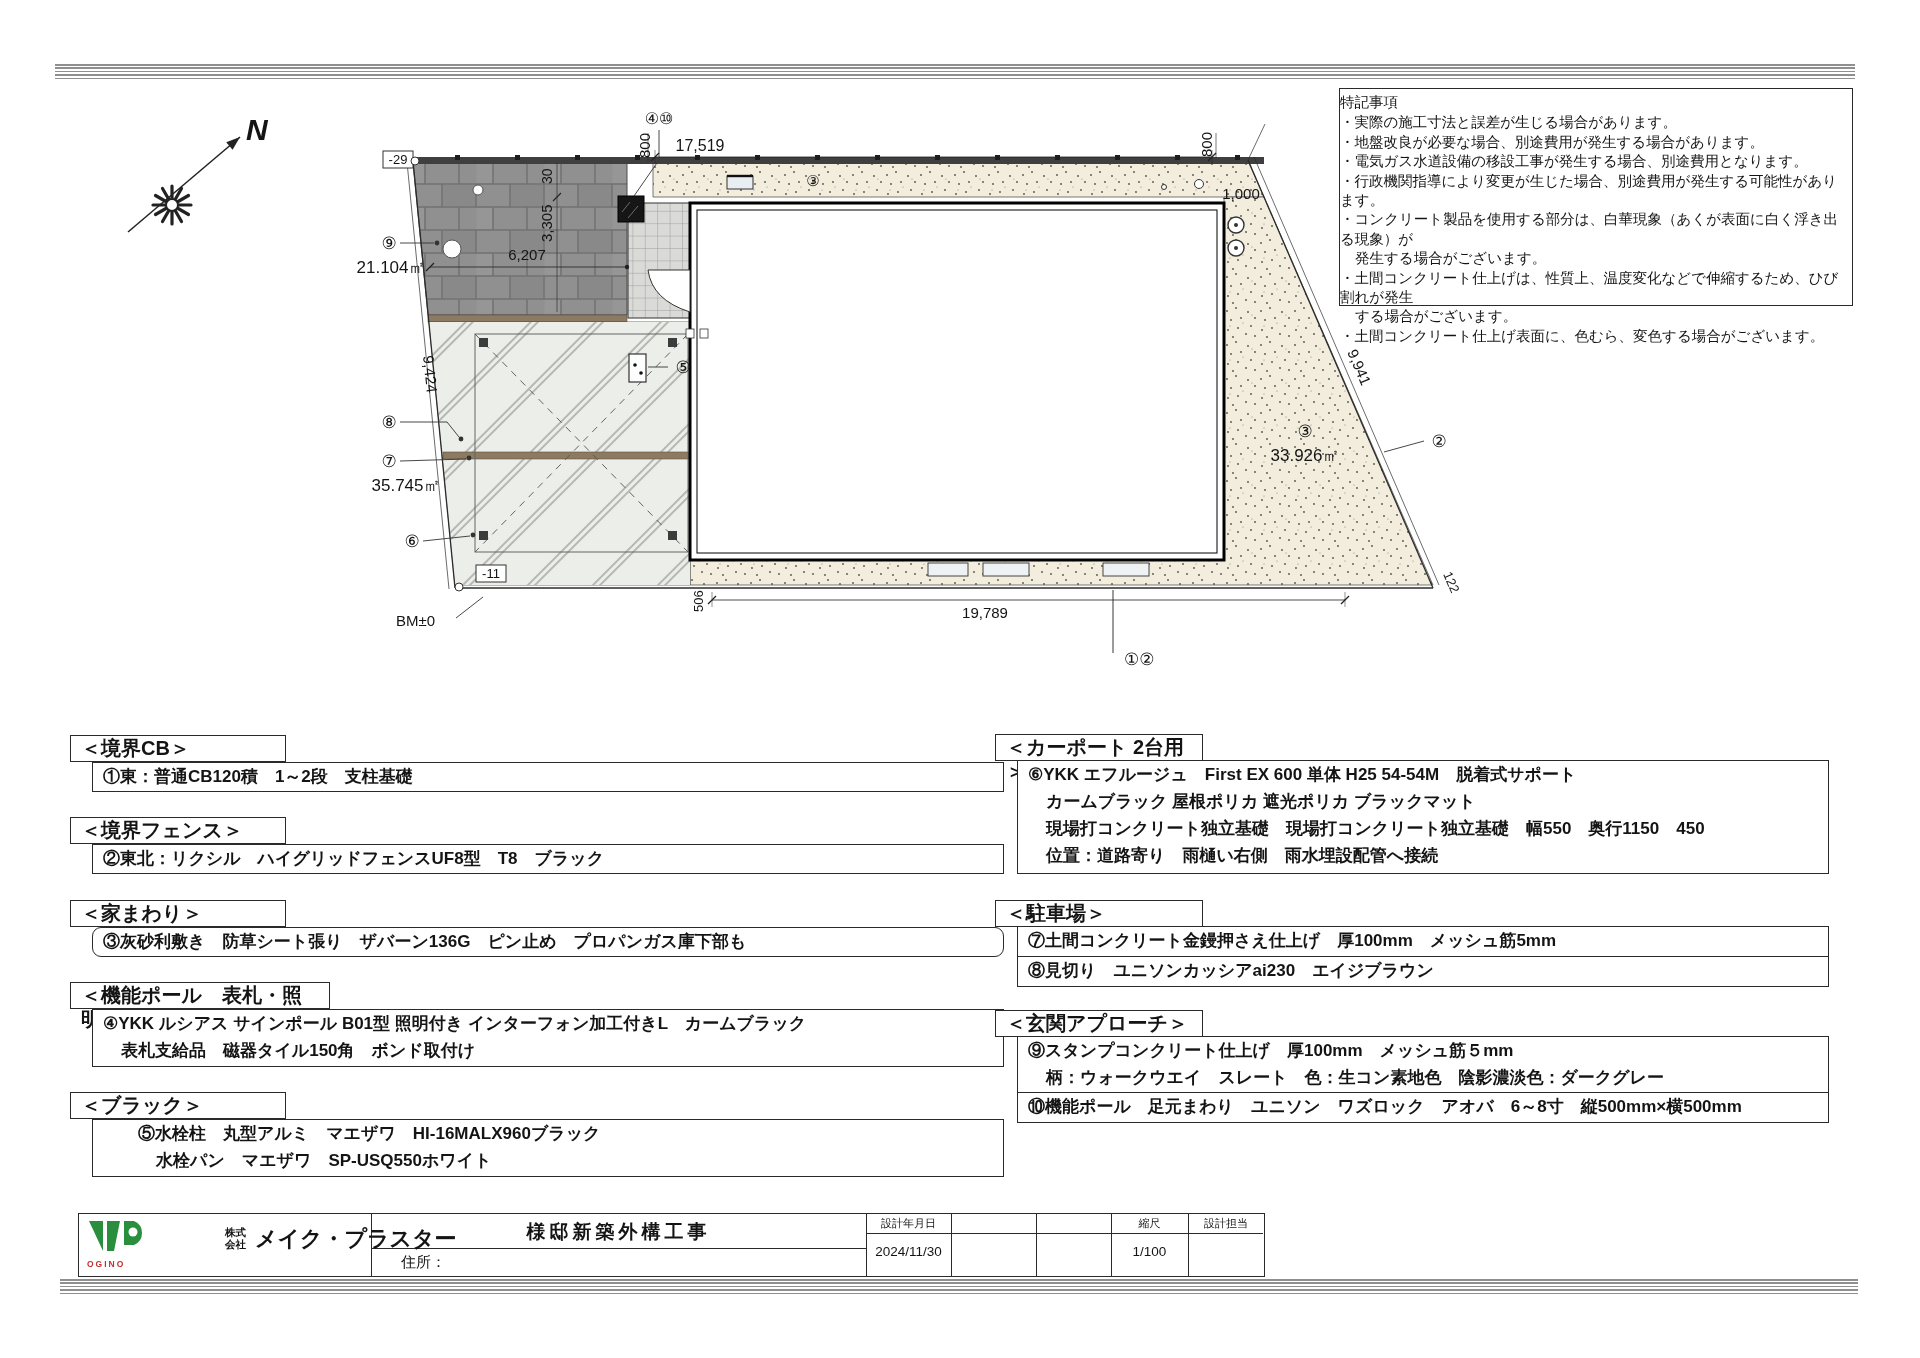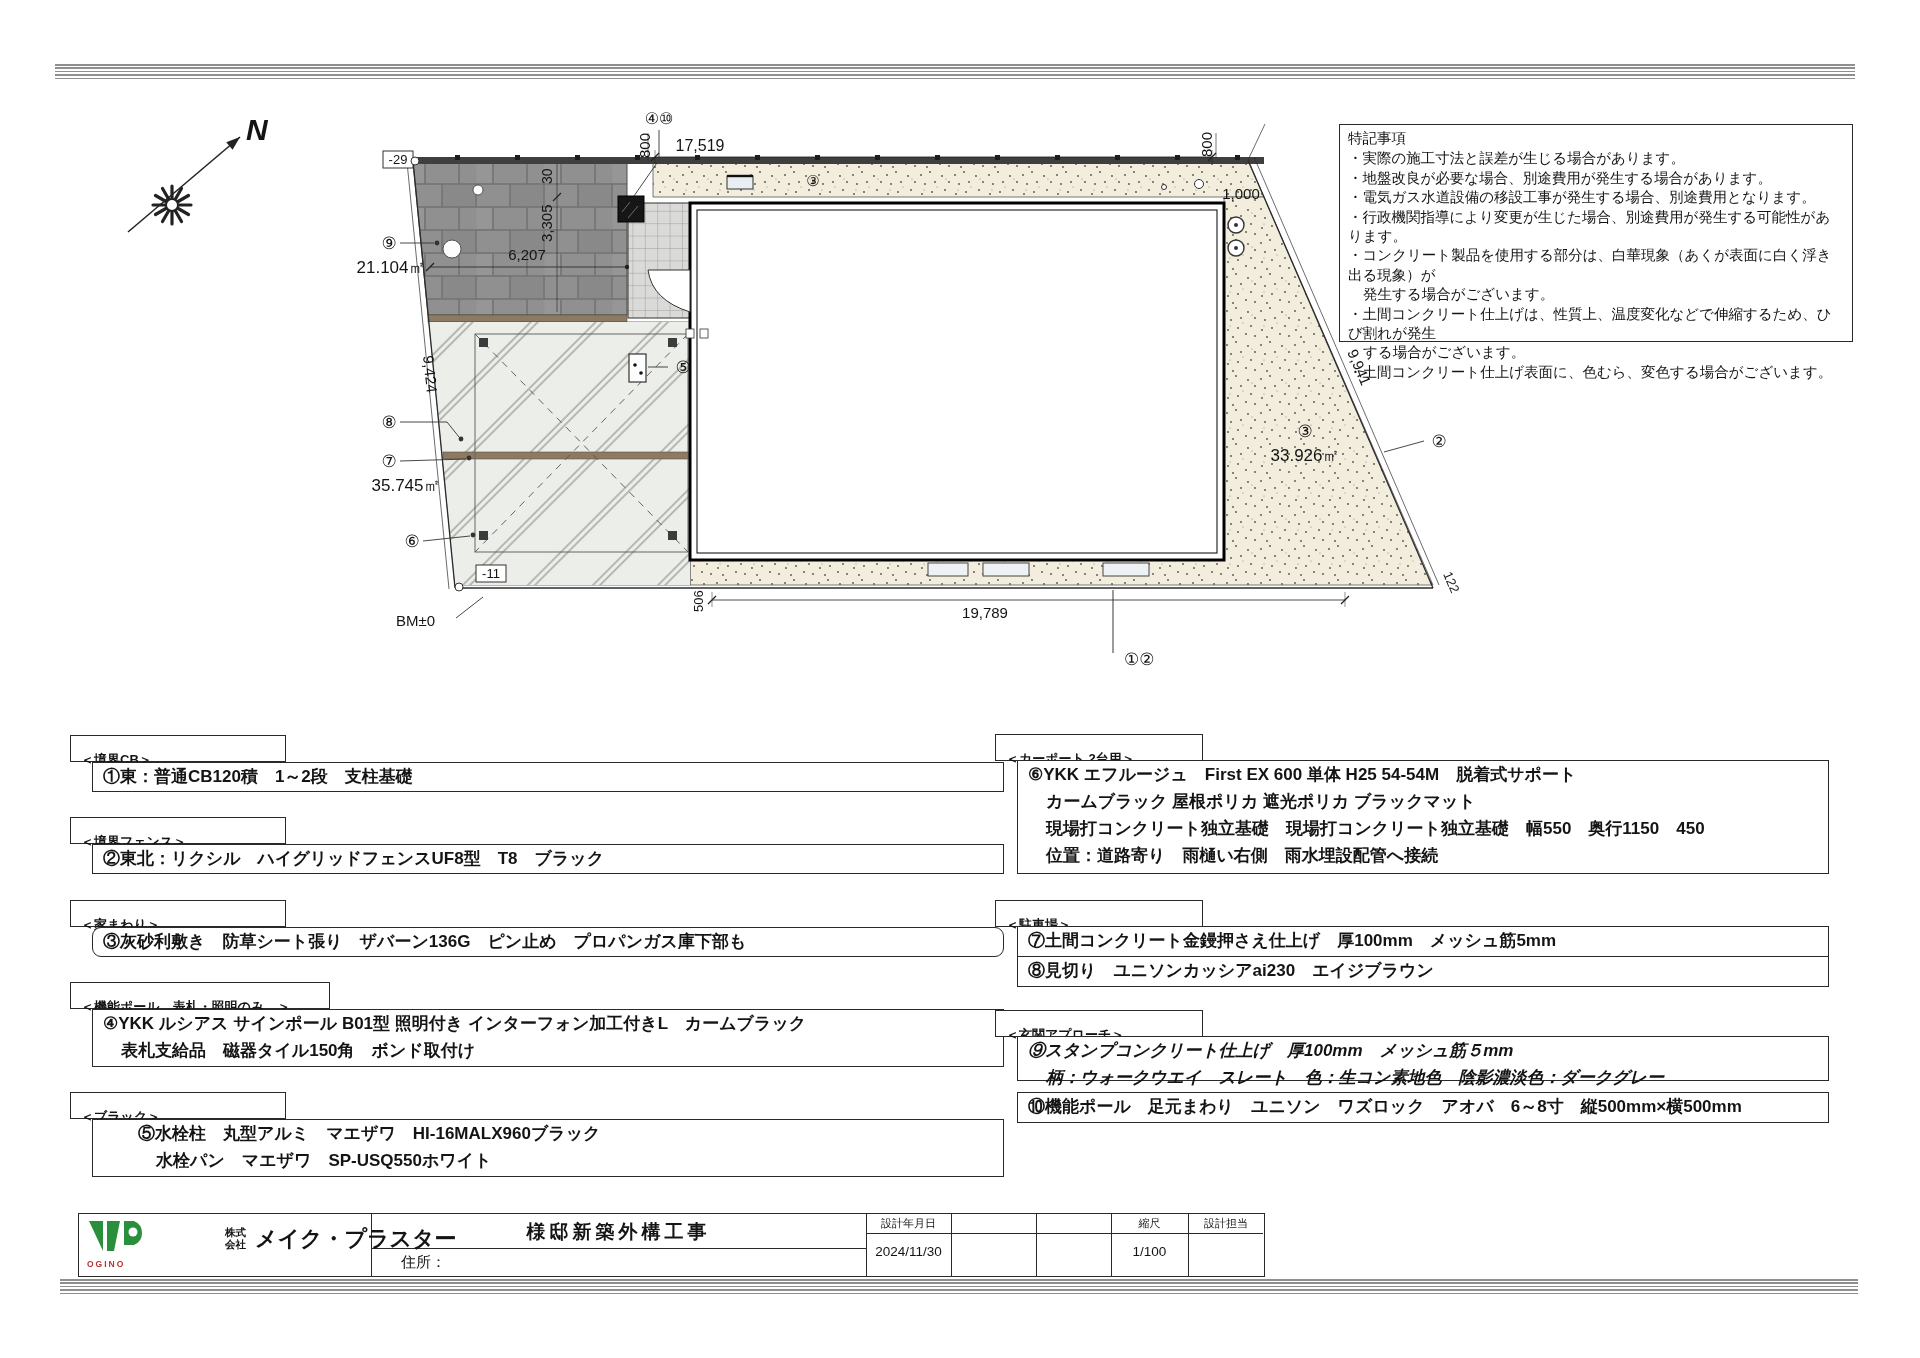--- a/index.html
+++ b/index.html
@@ -3,28 +3,28 @@
 <meta charset="utf-8">
 <style>
   html,body{margin:0;padding:0;background:#fff;}
   .page{position:relative;width:1920px;height:1358px;background:#ffffff;
         font-family:"Liberation Sans",sans-serif;color:#141414;overflow:hidden;}
   .band{position:absolute;background:repeating-linear-gradient(to bottom,#8f8f8f 0 1.6px,#ffffff 1.6px 3.4px);}
   svg text{font-family:"Liberation Sans",sans-serif;fill:#141414;}
   .planSvg{position:absolute;left:0;top:0;}
   
   .sh,.sc{position:absolute;border:1.4px solid #2a2a2a;background:#fff;box-sizing:border-box;}
-  .sh{height:27px;line-height:24px;padding:12px 10px;font-size:13px;font-weight:600;}
+  .sh{height:27px;line-height:24px;padding:0 10px;font-size:20px;font-weight:600;}
   .sc{padding:0 10px;font-size:17px;font-weight:600;margin-left:22px;}
   .sc .ln{line-height:27px;white-space:nowrap;}
   .sc .ind{padding-left:18px;}
   .one{line-height:27px;}
   
   .notes{position:absolute;left:1339px;top:88px;width:514px;height:218px;border:1.4px solid #2a2a2a;
-         box-sizing:border-box;padding:4px 8px 0 8px;font-size:14.5px;line-height:19.4px;background:#fff;margin-top:36px;}
+         box-sizing:border-box;padding:4px 8px 0 0;font-size:14.5px;line-height:19.4px;background:#fff;}
   .notes .ttl{margin-bottom:1px;}
   .notes .ind{padding-left:15px;}
   
   .tb{position:absolute;left:78px;top:1213px;width:1187px;height:64px;border:1.6px solid #2a2a2a;box-sizing:border-box;background:#fff;}
   .tbv{position:absolute;top:0;bottom:0;border-left:1.2px solid #2a2a2a;}
   .tbh{position:absolute;border-top:1.2px solid #2a2a2a;}
   .tbcell{position:absolute;text-align:center;}
   .hdr{font-size:11px;line-height:19px;}
   .val{font-size:13.5px;}
   .logo-name{font-size:22px;font-weight:800;letter-spacing:0px;white-space:nowrap;}
@@ -309,21 +309,21 @@
     <div class="ln ind">カームブラック 屋根ポリカ 遮光ポリカ ブラックマット</div>
     <div class="ln ind">現場打コンクリート独立基礎　現場打コンクリート独立基礎　幅550　奥行1150　450</div>
     <div class="ln ind">位置：道路寄り　雨樋い右側　雨水埋設配管へ接続</div>
   </div>
 
   <div class="sh" style="left:995px;top:900px;width:208px;"><span>＜駐車場＞</span></div>
   <div class="sc one" style="left:995px;top:926px;width:812px;height:31px;"><span>⑦土間コンクリート金鏝押さえ仕上げ　厚100mm　メッシュ筋5mm</span></div>
   <div class="sc one" style="left:995px;top:955.5px;width:812px;height:31px;"><span>⑧見切り　ユニソンカッシアai230　エイジブラウン</span></div>
 
   <div class="sh" style="left:995px;top:1010px;width:208px;"><span>＜玄関アプローチ＞</span></div>
-  <div class="sc" style="left:995px;top:1036px;width:812px;height:45px;font-style:italic;">
+  <div class="sc" style="left:995px;top:1036px;width:812px;height:57px;">
     <div class="ln">⑨スタンプコンクリート仕上げ　厚100mm　メッシュ筋５mm</div>
     <div class="ln ind">柄：ウォークウエイ　スレート　色：生コン素地色　陰影濃淡色：ダークグレー</div>
   </div>
   <div class="sc one" style="left:995px;top:1091.5px;width:812px;height:31px;"><span>⑩機能ポール　足元まわり　ユニソン　ワズロック　アオバ　6～8寸　縦500mm×横500mm</span></div>
 
   <div class="tb">
     <div class="tbv" style="left:292px;"></div>
     <div class="tbv" style="left:787px;"></div>
     <div class="tbv" style="left:872px;"></div>
     <div class="tbv" style="left:957px;"></div>

